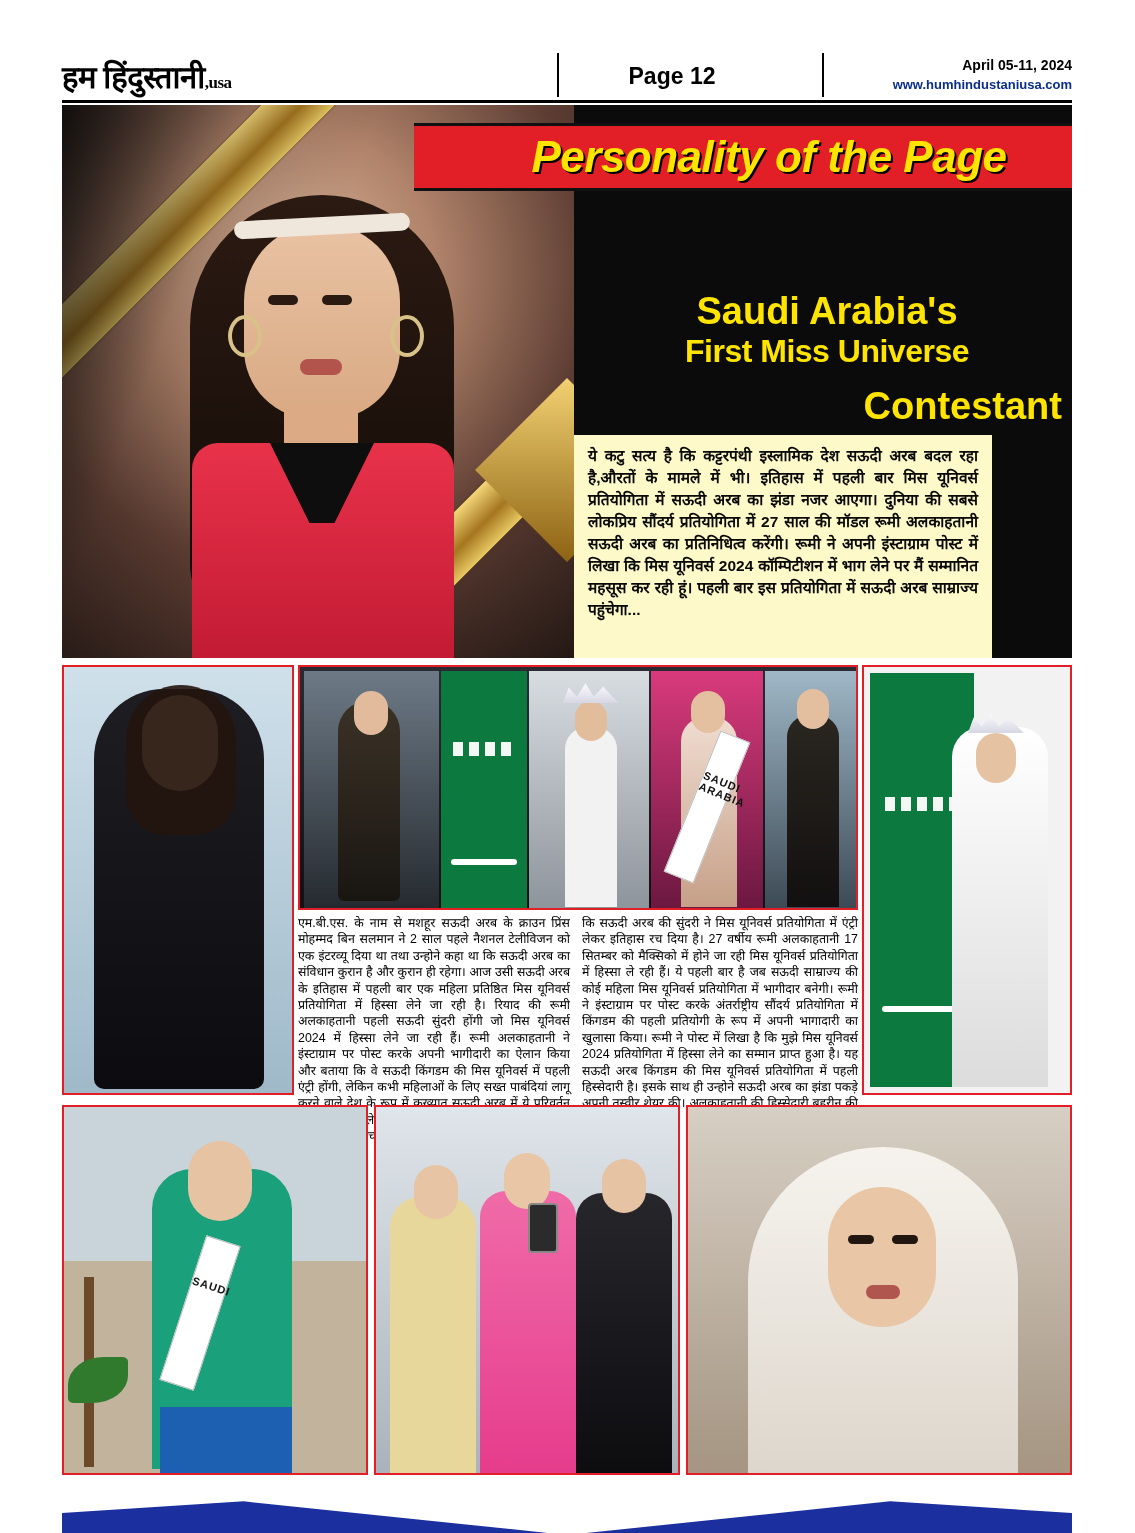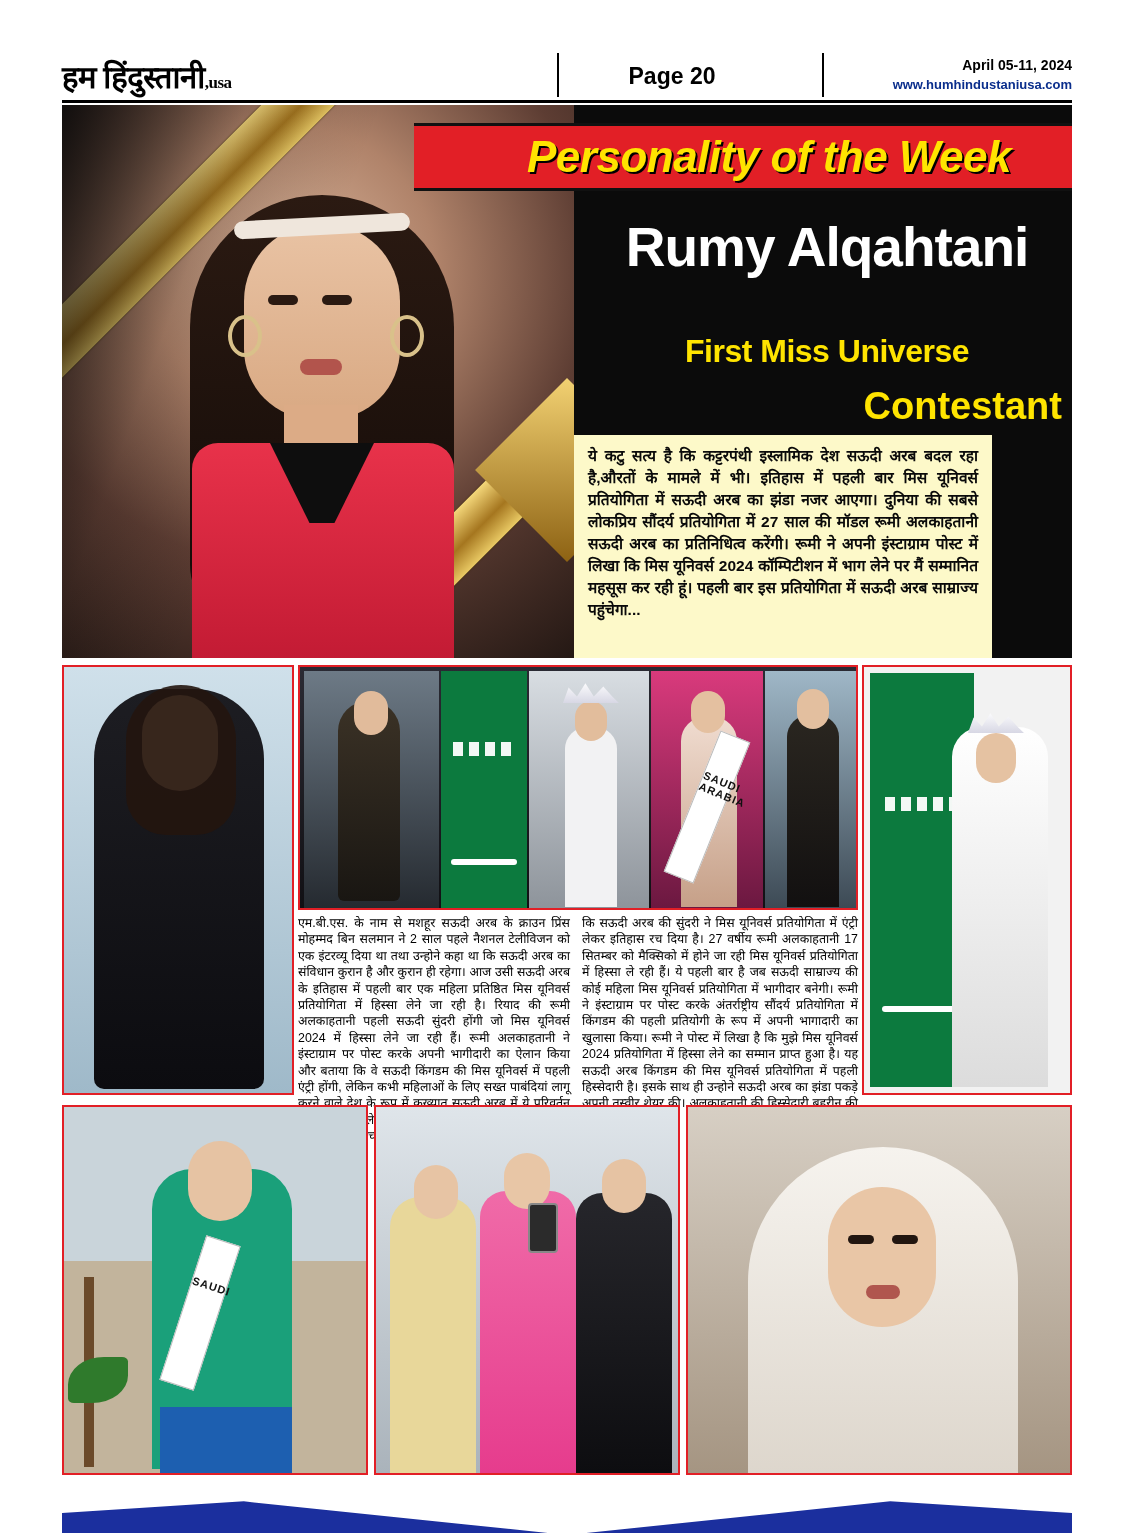--- a/index.html
+++ b/index.html
@@ -238,21 +238,21 @@
 </head>
 <body>
 
 <div class="page">
 
   <div class="masthead">
     <div class="mast-logo">
       <span class="hi">हम हिंदुस्तानी</span><span class="usa">,usa</span>
     </div>
     <div class="mast-divider"></div>
-    <div class="mast-page">Page 20</div>
+    <div class="mast-page">Page 12</div>
     <div class="mast-divider2"></div>
     <div class="mast-date">April 05-11, 2024</div>
     <div class="mast-url">www.humhindustaniusa.com</div>
   </div>
   <div class="mast-rule"></div>
 
   <div class="hero">
 
     <div class="hero-photo">
       <div class="gold-diag a"></div>
@@ -270,24 +270,24 @@
         <div class="earring r"></div>
         <div class="neck"></div>
         <div class="top"></div>
         <div class="collar"></div>
       </div>
     </div>
 
     <div class="hero-right"></div>
 
     <div class="banner-title">
-      <span>Personality of the Week</span>
-    </div>
-
-    <div class="name-title">Rumy Alqahtani</div>
+      <span>Personality of the Page</span>
+    </div>
+
+    <div class="sub1">Saudi Arabia's</div>
     <div class="sub2">First Miss Universe</div>
     <div class="sub3">Contestant</div>
 
     <div class="lede">
       <p>ये कटु सत्य है कि कट्टरपंथी इस्लामिक देश सऊदी अरब बदल रहा है,औरतों के मामले में भी। इतिहास में पहली बार मिस यूनिवर्स प्रतियोगिता में सऊदी अरब का झंडा नजर आएगा। दुनिया की सबसे लोकप्रिय सौंदर्य प्रतियोगिता में 27 साल की मॉडल रूमी अलकाहतानी सऊदी अरब का प्रतिनिधित्व करेंगी। रूमी ने अपनी इंस्टाग्राम पोस्ट में लिखा कि मिस यूनिवर्स 2024 कॉम्पिटीशन में भाग लेने पर मैं सम्मानित महसूस कर रही हूं। पहली बार इस प्रतियोगिता में सऊदी अरब साम्राज्य पहुंचेगा...</p>
     </div>
   </div>
 
   <div class="row2">
 

